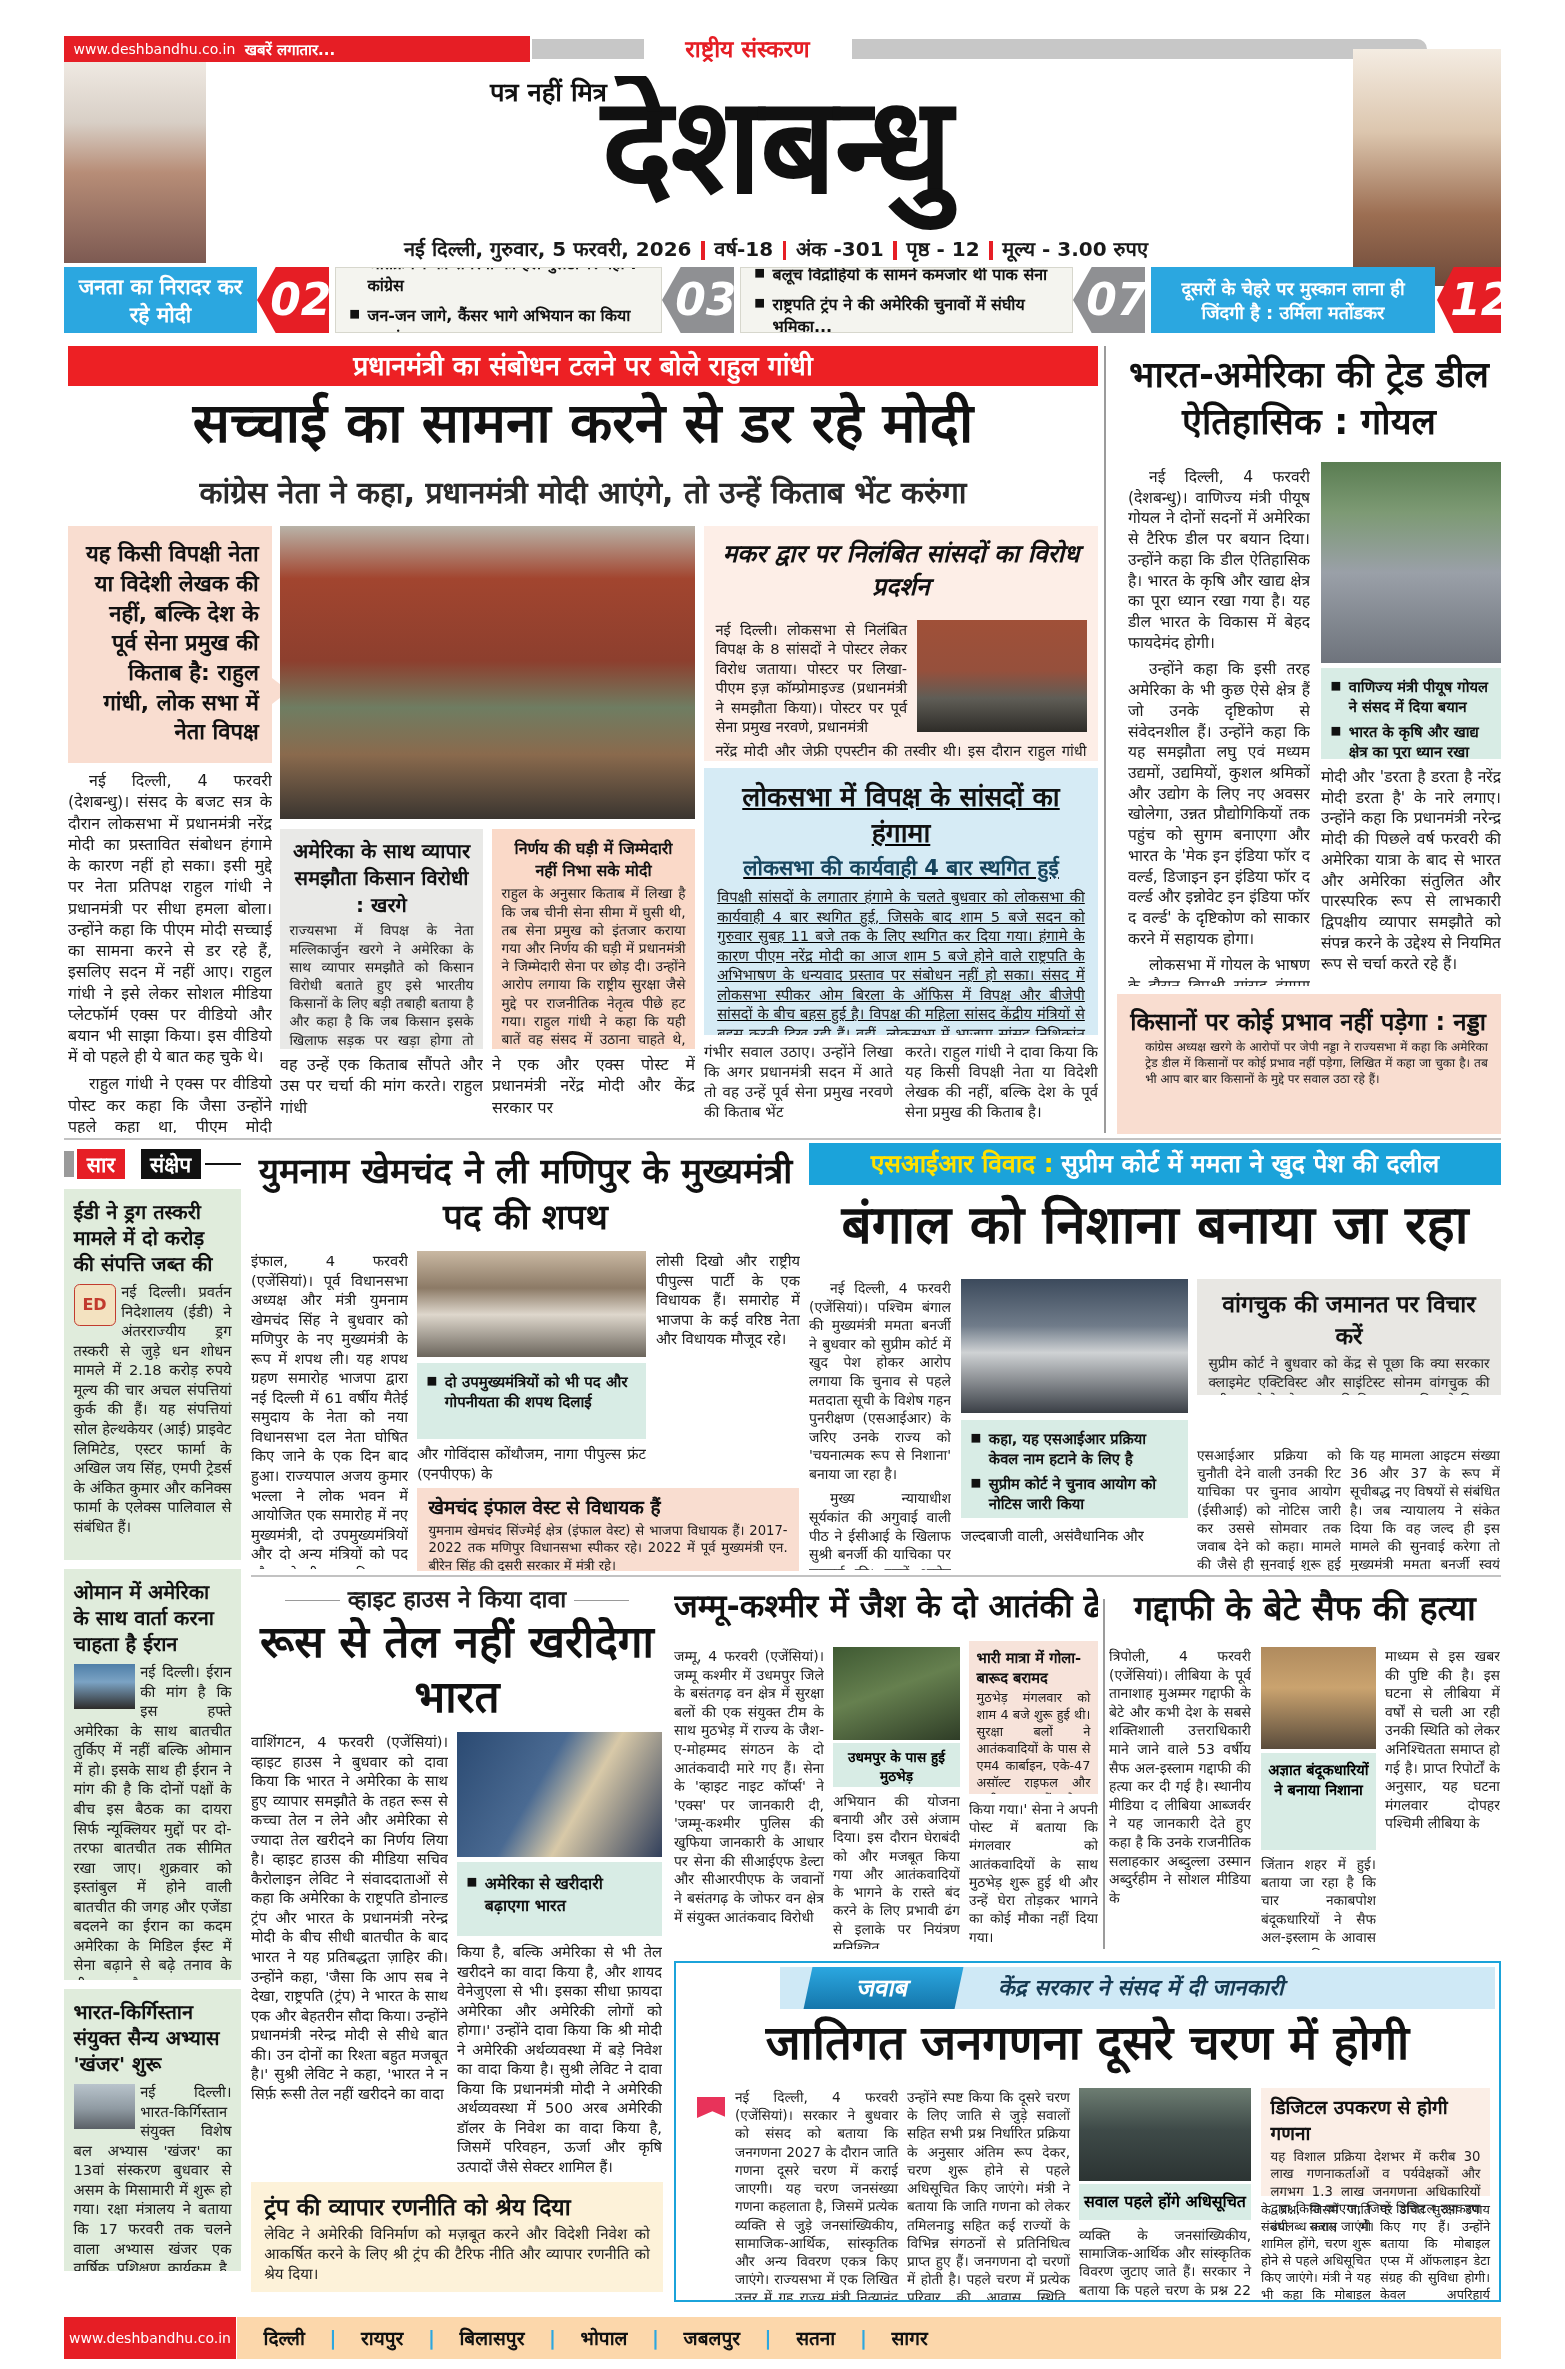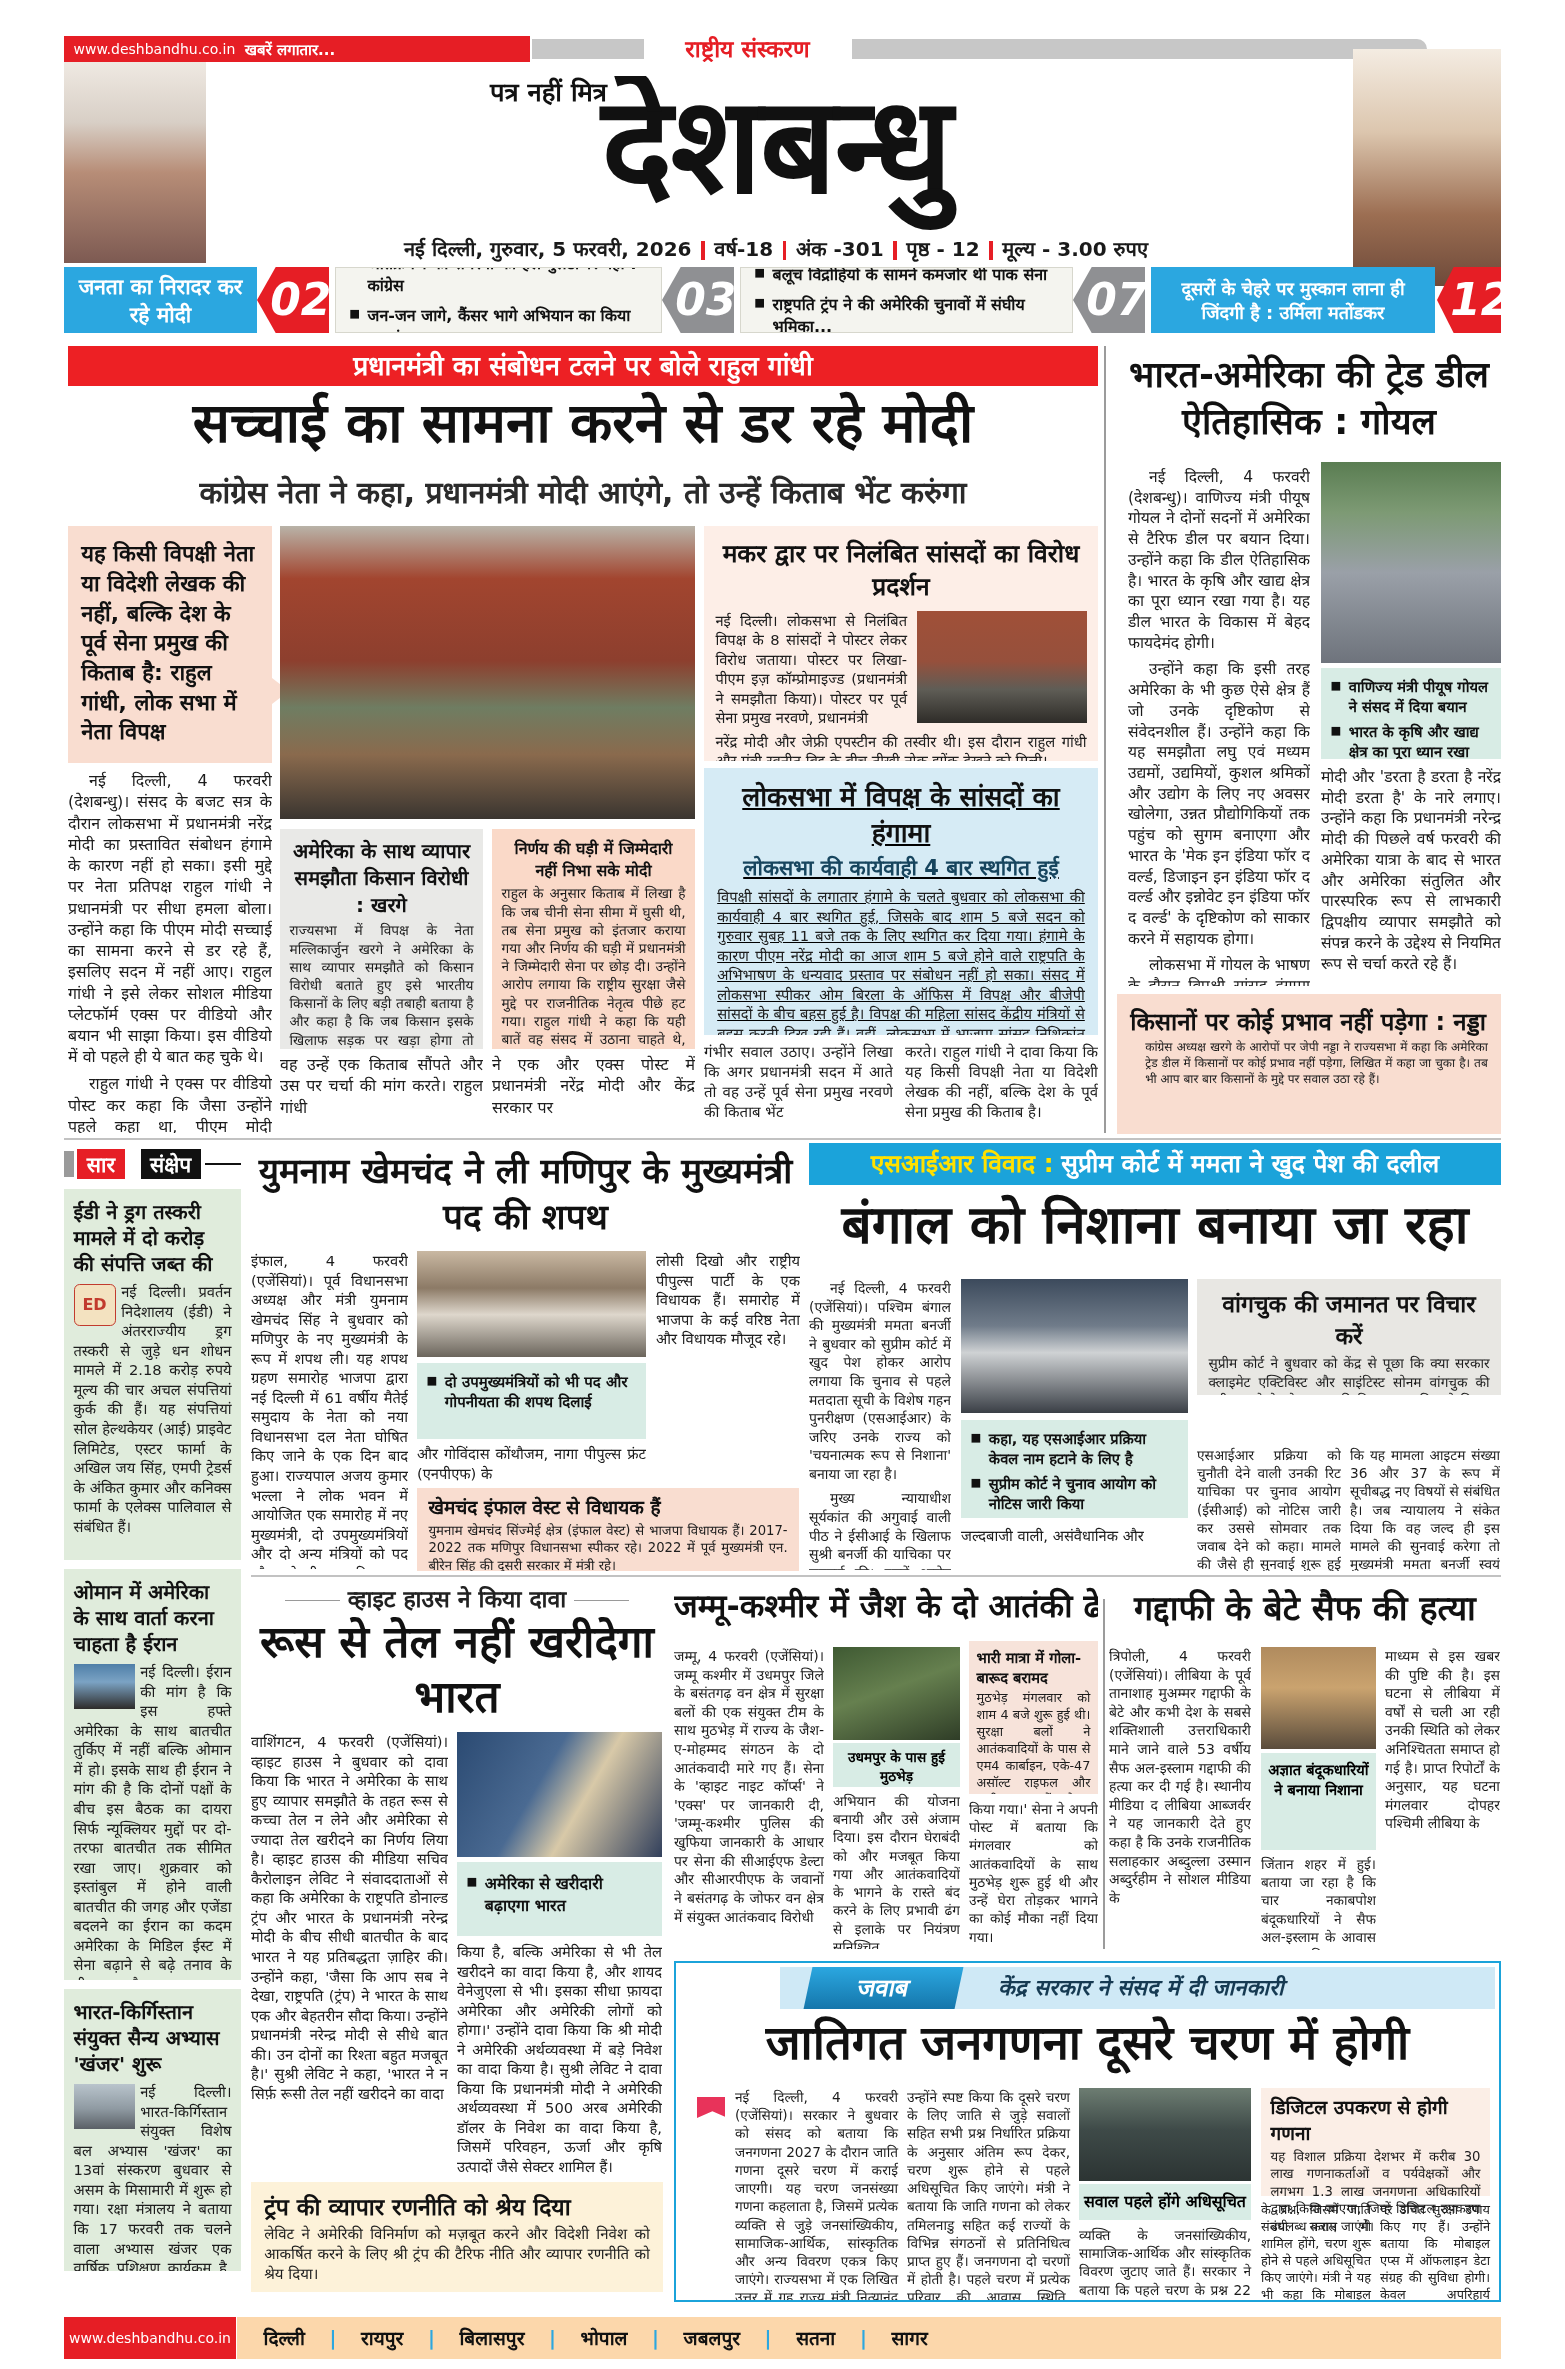--- a/index.html
+++ b/index.html
@@ -87,21 +87,21 @@
   <div class="abs num-red" style="left:1437px;top:267px;width:64px;height:66px;">
       <div class="num-txt">12</div>
     </div>
 
   <div class="abs center" style="left:68px;top:346px;width:1030px;height:40px;background:#ed2024;color:#fff;font-weight:bold;font-size:26.5px;line-height:40px;">
     <span>प्रधानमंत्री का संबोधन टलने पर बोले राहुल गांधी</span>
   </div>
   <div class="abs center hl" style="left:68px;top:386px;width:1030px;height:83px;font-size:55px;line-height:1.35;white-space:nowrap;">सच्चाई का सामना करने से डर रहे मोदी</div>
   <div class="abs center" style="left:68px;top:471px;width:1030px;height:45px;font-size:30px;font-weight:600;color:#2b2b2b;white-space:nowrap;">कांग्रेस नेता ने कहा, प्रधानमंत्री मोदी आएंगे, तो उन्हें किताब भेंट करुंगा</div>
 
-  <div class="abs pink-box" style="left:68px;top:526px;width:204px;height:237px;padding:13.2px;box-sizing:border-box;font-size:22px;font-weight:bold;color:#111;line-height:1.35;overflow:visible;">
+  <div class="abs pink-box" style="left:68px;top:526px;width:204px;height:237px;padding:13.2px;box-sizing:border-box;font-size:22px;font-weight:bold;color:#111;line-height:1.35;overflow:visible;text-align:right;">
     <span>यह किसी विपक्षी नेता या विदेशी लेखक की नहीं, बल्कि देश के पूर्व सेना प्रमुख की किताब है: राहुल गांधी, लोक सभा में नेता विपक्ष</span>
     <span class="qt-arrow"></span>
   </div>
   <div class="abs bt" style="left:68px;top:770px;width:204px;height:363px;font-size:16px;">
     <p>नई दिल्ली, 4 फरवरी (देशबन्धु)। संसद के बजट सत्र के दौरान लोकसभा में प्रधानमंत्री नरेंद्र मोदी का प्रस्तावित संबोधन हंगामे के कारण नहीं हो सका। इसी मुद्दे पर नेता प्रतिपक्ष राहुल गांधी ने प्रधानमंत्री पर सीधा हमला बोला। उन्होंने कहा कि पीएम मोदी सच्चाई का सामना करने से डर रहे हैं, इसलिए सदन में नहीं आए। राहुल गांधी ने इसे लेकर सोशल मीडिया प्लेटफॉर्म एक्स पर वीडियो और बयान भी साझा किया। इस वीडियो में वो पहले ही ये बात कह चुके थे।</p>
     <p>राहुल गांधी ने एक्स पर वीडियो पोस्ट कर कहा कि जैसा उन्होंने पहले कहा था, पीएम मोदी लोकसभा नहीं आएंगे। उन्होंने लिखा कि प्रधानमंत्री डरे हुए हैं और सच्चाई का सामना नहीं करना चाहते। साझा किए गए वीडियो में राहुल गांधी दोपहर के समय कहते दिख रहे हैं कि उन्हें लगता है कि पीएम सदन में नहीं आएंगे। उन्होंने यह भी कहा कि अगर पीएम आते तो</p>
   </div>
 
   <div class="abs photo" style="left:280px;top:526px;width:415px;height:293px;background:linear-gradient(180deg,#b9b3a8 0%,#a2452f 18%,#8d3f2e 46%,#6f7d62 62%,#8a6a4d 78%,#3a3530 100%);"></div>
 
@@ -111,21 +111,21 @@
   </div>
   <div class="abs bt" style="left:280px;top:1054px;width:203px;height:79px;font-size:16px;">वह उन्हें एक किताब सौंपते और उस पर चर्चा की मांग करते। राहुल गांधी</div>
 
   <div class="abs pink-box" style="left:492px;top:829px;width:203px;height:220px;padding:7.6px 9.5px;box-sizing:border-box;background:#fad9c8;">
     <div class="box-title" style="font-size:16px;margin-bottom:3.8px;">निर्णय की घड़ी में जिम्मेदारी नहीं निभा सके मोदी</div>
     <div class="bt" style="font-size:13.7px;">राहुल के अनुसार किताब में लिखा है कि जब चीनी सेना सीमा में घुसी थी, तब सेना प्रमुख को इंतजार कराया गया और निर्णय की घड़ी में प्रधानमंत्री ने जिम्मेदारी सेना पर छोड़ दी। उन्होंने आरोप लगाया कि राष्ट्रीय सुरक्षा जैसे मुद्दे पर राजनीतिक नेतृत्व पीछे हट गया। राहुल गांधी ने कहा कि यही बातें वह संसद में उठाना चाहते थे, लेकिन उन्हें बोलने से रोका गया और सरकार जवाब देने से बच रही है।</div>
   </div>
   <div class="abs bt" style="left:492px;top:1054px;width:203px;height:79px;font-size:16px;">ने एक और एक्स पोस्ट में प्रधानमंत्री नरेंद्र मोदी और केंद्र सरकार पर</div>
 
   <div class="abs" style="left:704px;top:526px;width:394px;height:235px;background:#fdeee7;padding:9.5px 11.4px;box-sizing:border-box;">
-    <div class="box-title" style="font-size:24.6px;margin-bottom:9px;">मकर द्वार पर निलंबित सांसदों का विरोध प्रदर्शन</div>
+    <div class="box-title" style="font-size:24.6px;margin-bottom:18px;font-style:italic;">मकर द्वार पर निलंबित सांसदों का विरोध प्रदर्शन</div>
     <div style="display:flex;gap:9.5px;">
       <div class="bt" style="flex:1;font-size:14.7px;">नई दिल्ली। लोकसभा से निलंबित विपक्ष के 8 सांसदों ने पोस्टर लेकर विरोध जताया। पोस्टर पर लिखा- पीएम इज़ कॉम्प्रोमाइज्ड (प्रधानमंत्री ने समझौता किया)। पोस्टर पर पूर्व सेना प्रमुख नरवणे, प्रधानमंत्री</div>
       <div class="photo" style="flex:0 0 170px;height:112px;background:linear-gradient(180deg,#a05038 0%,#96503c 45%,#5f5d56 70%,#2e2c28 100%);"></div>
     </div>
     <div class="bt" style="font-size:14.7px;margin-top:3.8px;">नरेंद्र मोदी और जेफ्री एपस्टीन की तस्वीर थी। इस दौरान राहुल गांधी और मंत्री रवनीत बिट्टू के बीच तीखी नोक झोंक देखने को मिली।</div>
   </div>
 
   <div class="abs" style="left:704px;top:768px;width:394px;height:267px;background:#d6ebf5;padding:9.5px 13.2px;box-sizing:border-box;text-decoration:underline;">
     <div class="box-title" style="font-size:26.5px;">लोकसभा में विपक्ष के सांसदों का हंगामा</div>
     <div class="box-title" style="font-size:21px;margin:3.8px 0 5.7px 0;color:#17455e;">लोकसभा की कार्यवाही 4 बार स्थगित हुई</div>

